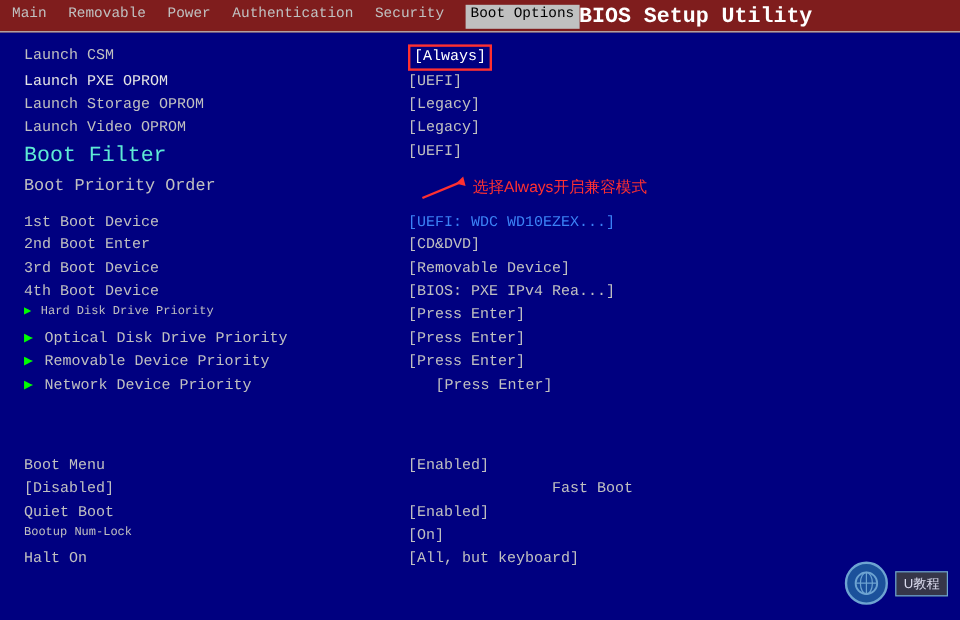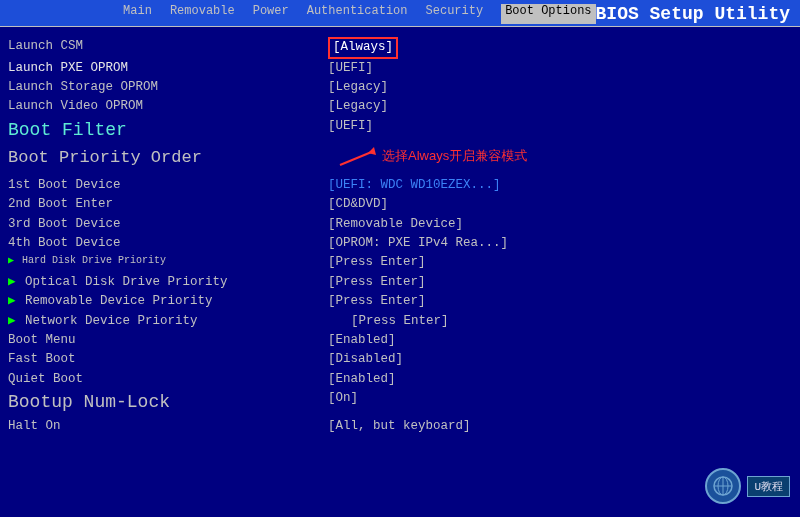--- a/index.html
+++ b/index.html
@@ -9,23 +9,23 @@
       background: #000080;
       font-family: 'Courier New', Courier, monospace;
       font-size: 13px;
       color: #c0c0c0;
       overflow: hidden;
       position: relative;
     }
 
     
     .top-bar {
-      background: #1d4ed8;
-      display: flex;
-      justify-content: flex-end;
+      background: #7f1d1d;
+      display: flex;
+      justify-content: flex-start;
       padding: 4px 10px 2px 10px;
       border-bottom: 1px solid #c0c0c0;
     }
     .top-bar-title {
       color: #ffffff;
       font-size: 18px;
       font-weight: bold;
     }
     .menu-tabs {
       display: flex;
@@ -38,21 +38,21 @@
     }
     .menu-tab.active {
       color: #000000;
       background: #c0c0c0;
       padding: 0 4px;
     }
 
     
     .content {
       display: flex;
-      padding: 10px 8px;
+      padding: 10px 20px;
       height: calc(100% - 30px);
       position: relative;
       justify-content: flex-end;
     }
 
     
     .watermark {
       position: absolute;
       bottom: 10px;
       right: 10px;
@@ -68,26 +68,26 @@
       background: #2060a0;
       border: 2px solid #80c0e0;
       display: flex;
       align-items: center;
       justify-content: center;
       color: #fff;
       font-size: 9px;
       text-align: center;
     }
     .watermark-badge {
-      background: #0c4a6e;
+      background: #404040;
       border: 1px solid #80c0e0;
       color: #fff;
       font-size: 11px;
       padding: 2px 6px;
-      font-family: Liberation Mono, monospace;
+      font-family: Liberation Sans, sans-serif;
     }
   </style>
 </head>
 <body>
 
 <div class="top-bar">
   <div class="menu-tabs">
     <span class="menu-tab">Main</span>
     <span class="menu-tab">Removable</span>
     <span class="menu-tab">Power</span>
@@ -115,21 +115,21 @@
       </div>
       <div style="display: flex; width: 100%;">
         <div style="flex: 0 0 320px; font-size: 12.5px; line-height: 1.55; color: rgb(192, 192, 192); white-space: nowrap;">Launch Video OPROM</div>
         <div style="flex: 1 1 0%; font-size: 12.5px; line-height: 1.55; color: rgb(192, 192, 192); white-space: nowrap;">[Legacy]</div>
       </div>
       <div style="display: flex; width: 100%;">
         <div style="flex: 0 0 320px; font-size: 18px; line-height: 1.55; color: #5eead4; white-space: nowrap;">Boot Filter</div>
         <div style="flex: 1 1 0%; font-size: 12.5px; line-height: 1.55; color: rgb(192, 192, 192); white-space: nowrap;">[UEFI]</div>
       </div>
       <div style="display: flex; width: 100%;">
-        <div style="flex: 0 0 320px; font-size: 17px; line-height: 1.55; color: rgb(192, 192, 192); white-space: nowrap;">Boot Priority Order</div>
+        <div style="flex: 0 0 320px; font-size: 14px; line-height: 1.55; color: rgb(192, 192, 192); white-space: nowrap;">Boot Priority Order</div>
         <div style="flex: 1 1 0%; font-size: 12.5px; line-height: 1.55; color: rgb(192, 192, 192); white-space: nowrap;"><span style="color: rgb(255, 48, 48); font-family: &quot;Microsoft YaHei&quot;, sans-serif; font-size: 13px; margin-left: 10px; display: inline-flex; align-items: center; gap: 4px;">
             <svg width="40" height="24" viewBox="0 0 40 24" style="vertical-align:middle;">
               <line x1="2" y1="20" x2="36" y2="6" stroke="#ff3030" stroke-width="2"></line>
               <polygon points="36,2 38,10 30,8" fill="#ff3030"></polygon>
             </svg>
             <span style="color:#ff3030;font-size:13px;">选择Always开启兼容模式</span>
           </span></div>
       </div>
       <div style="display: flex; width: 100%;">
         <div style="flex: 0 0 320px; font-size: 12.5px; line-height: 1.55; color: rgb(192, 192, 192); white-space: nowrap;">1st Boot Device</div>
@@ -138,52 +138,52 @@
       <div style="display: flex; width: 100%;">
         <div style="flex: 0 0 320px; font-size: 12.5px; line-height: 1.55; color: rgb(192, 192, 192); white-space: nowrap;">2nd Boot Enter</div>
         <div style="flex: 1 1 0%; font-size: 12.5px; line-height: 1.55; color: rgb(192, 192, 192); white-space: nowrap;">[CD&amp;DVD]</div>
       </div>
       <div style="display: flex; width: 100%;">
         <div style="flex: 0 0 320px; font-size: 12.5px; line-height: 1.55; color: rgb(192, 192, 192); white-space: nowrap;">3rd Boot Device</div>
         <div style="flex: 1 1 0%; font-size: 12.5px; line-height: 1.55; color: rgb(192, 192, 192); white-space: nowrap;">[Removable Device]</div>
       </div>
       <div style="display: flex; width: 100%;">
         <div style="flex: 0 0 320px; font-size: 12.5px; line-height: 1.55; color: rgb(192, 192, 192); white-space: nowrap;">4th Boot Device</div>
-        <div style="flex: 1 1 0%; font-size: 12.5px; line-height: 1.55; color: rgb(192, 192, 192); white-space: nowrap;">[OPROM: PXE IPv4 Rea...]</div>
+        <div style="flex: 1 1 0%; font-size: 12.5px; line-height: 1.55; color: rgb(192, 192, 192); white-space: nowrap;">[BIOS: PXE IPv4 Rea...]</div>
       </div>
       <div style="display: flex; width: 100%;">
         <div style="flex: 0 0 320px; font-size: 10px; line-height: 1.55; color: rgb(192, 192, 192); white-space: nowrap;"><span style="color: rgb(0, 255, 0); margin-right: 2px;">▶ </span>Hard Disk Drive Priority</div>
         <div style="flex: 1 1 0%; font-size: 12.5px; line-height: 1.55; color: rgb(192, 192, 192); white-space: nowrap;">[Press Enter]</div>
       </div>
       <div style="display: flex; width: 100%;">
         <div style="flex: 0 0 320px; font-size: 12.5px; line-height: 1.55; color: rgb(192, 192, 192); white-space: nowrap;"><span style="color: rgb(0, 255, 0); margin-right: 2px;">▶ </span>Optical Disk Drive Priority</div>
         <div style="flex: 1 1 0%; font-size: 12.5px; line-height: 1.55; color: rgb(192, 192, 192); white-space: nowrap;">[Press Enter]</div>
       </div>
       <div style="display: flex; width: 100%;">
         <div style="flex: 0 0 320px; font-size: 12.5px; line-height: 1.55; color: rgb(192, 192, 192); white-space: nowrap;"><span style="color: rgb(0, 255, 0); margin-right: 2px;">▶ </span>Removable Device Priority</div>
         <div style="flex: 1 1 0%; font-size: 12.5px; line-height: 1.55; color: rgb(192, 192, 192); white-space: nowrap;">[Press Enter]</div>
       </div>
       <div style="display: flex; width: 100%; gap: 23px;">
         <div style="flex: 0 0 320px; font-size: 12.5px; line-height: 1.55; color: rgb(192, 192, 192); white-space: nowrap;"><span style="color: rgb(0, 255, 0); margin-right: 2px;">▶ </span>Network Device Priority</div>
         <div style="flex: 1 1 0%; font-size: 12.5px; line-height: 1.55; color: rgb(192, 192, 192); white-space: nowrap;">[Press Enter]</div>
       </div>
-      <div style="display: flex; width: 100%;">
+      <div style="display: flex; width: 100%; margin-top: 48px;">
         <div style="flex: 0 0 320px; font-size: 12.5px; line-height: 1.55; color: rgb(192, 192, 192); white-space: nowrap;">Boot Menu</div>
         <div style="flex: 1 1 0%; font-size: 12.5px; line-height: 1.55; color: rgb(192, 192, 192); white-space: nowrap;">[Enabled]</div>
       </div>
       <div style="display: flex; width: 100%;">
+        <div style="flex: 1 1 0%; font-size: 12.5px; line-height: 1.55; color: rgb(192, 192, 192); white-space: nowrap;">[Disabled]</div>
         <div style="flex: 0 0 320px; font-size: 12.5px; line-height: 1.55; color: rgb(192, 192, 192); white-space: nowrap;">Fast Boot</div>
-        <div style="flex: 1 1 0%; font-size: 12.5px; line-height: 1.55; color: rgb(192, 192, 192); white-space: nowrap;">[Disabled]</div>
       </div>
       <div style="display: flex; width: 100%;">
         <div style="flex: 0 0 320px; font-size: 12.5px; line-height: 1.55; color: rgb(192, 192, 192); white-space: nowrap;">Quiet Boot</div>
         <div style="flex: 1 1 0%; font-size: 12.5px; line-height: 1.55; color: rgb(192, 192, 192); white-space: nowrap;">[Enabled]</div>
       </div>
       <div style="display: flex; width: 100%;">
-        <div style="flex: 0 0 320px; font-size: 18px; line-height: 1.55; color: rgb(192, 192, 192); white-space: nowrap;">Bootup Num-Lock</div>
+        <div style="flex: 0 0 320px; font-size: 10px; line-height: 1.55; color: rgb(192, 192, 192); white-space: nowrap;">Bootup Num-Lock</div>
         <div style="flex: 1 1 0%; font-size: 12.5px; line-height: 1.55; color: rgb(192, 192, 192); white-space: nowrap;">[On]</div>
       </div>
       <div style="display: flex; width: 100%;">
         <div style="flex: 0 0 320px; font-size: 12.5px; line-height: 1.55; color: rgb(192, 192, 192); white-space: nowrap;">Halt On</div>
         <div style="flex: 1 1 0%; font-size: 12.5px; line-height: 1.55; color: rgb(192, 192, 192); white-space: nowrap;">[All, but keyboard]</div>
       </div>
     </div>
     <div class="watermark">
     <div class="watermark-circle">
       <svg width="22" height="22" viewBox="0 0 22 22">

